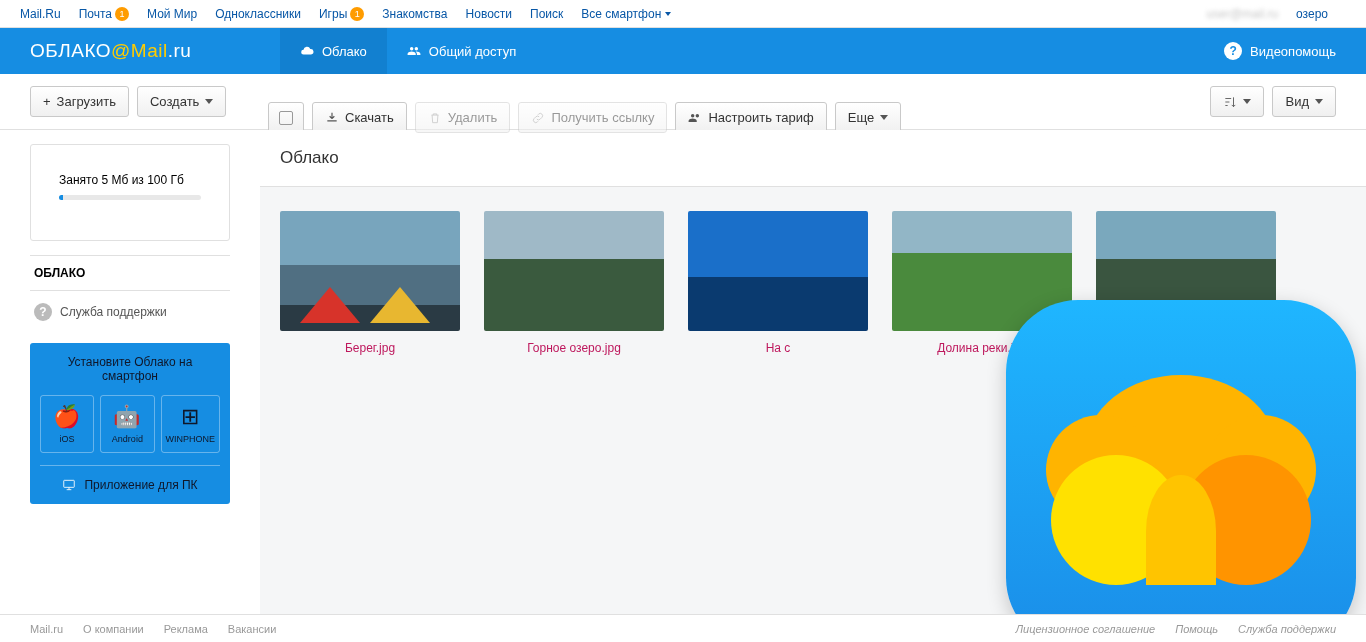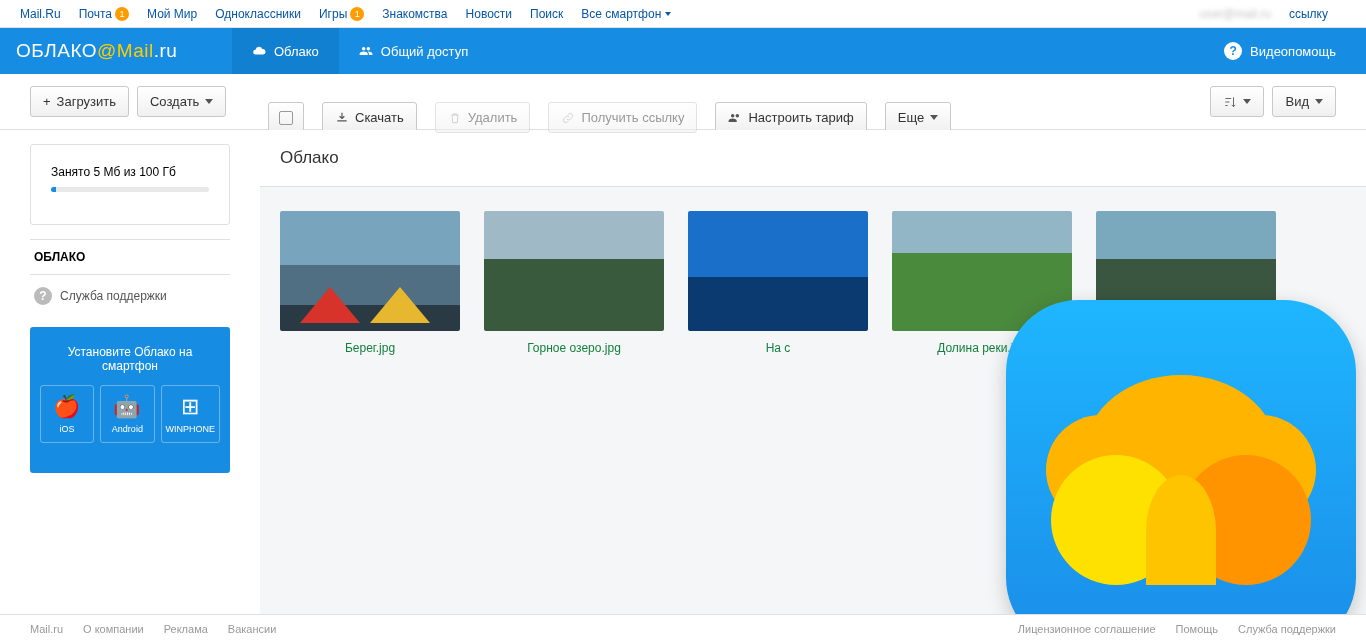--- a/index.html
+++ b/index.html
@@ -9,69 +9,69 @@
 .topnav { height: 28px; border-bottom: 1px solid #e0e0e0; display: flex; align-items: center; padding: 0 20px; font-size: 12px; }
 .topnav a { color: #0857a6; text-decoration: none; margin-right: 18px; display: inline-flex; align-items: center; }
 .badge { display: inline-block; background: #ff9c00; color: #fff; border-radius: 50%; width: 14px; height: 14px; font-size: 9px; line-height: 14px; text-align: center; margin-left: 3px; }
 .topnav .right { margin-left: auto; display: flex; align-items: center; }
 .topnav .user { color: #c7c7c7; margin-right: 18px; filter: blur(2px); }
 .topnav .logout { color: #0857a6; }
 .chevron-down { display: inline-block; width: 0; height: 0; border-left: 3px solid transparent; border-right: 3px solid transparent; border-top: 4px solid #0857a6; margin-left: 4px; vertical-align: middle; }
 
 
 .header { height: 46px; background: #168de2; display: flex; align-items: center; color: #fff; }
-.logo { width: 232px; padding-left: 16px; font-size: 19px; letter-spacing: 0.5px; }
+.logo { width: 280px; padding-left: 30px; font-size: 19px; letter-spacing: 0.5px; }
 .logo .oblako { font-weight: normal; }
 .logo .at { color: #ffcc00; }
 .logo .mail { color: #ffcc00; }
 .logo .ru { color: #fff; }
 .header-tabs { display: flex; height: 100%; }
 .header-tab { display: flex; align-items: center; padding: 0 20px; height: 100%; color: #fff; cursor: pointer; gap: 8px; }
 .header-tab.active { background: #1280d0; }
 .header-right { margin-left: auto; padding-right: 30px; display: flex; align-items: center; gap: 8px; cursor: pointer; }
 .help-icon { width: 18px; height: 18px; background: #fff; color: #168de2; border-radius: 50%; font-size: 12px; font-weight: bold; display: inline-flex; align-items: center; justify-content: center; }
 
 
 .toolbar-row { height: 56px; border-bottom: 1px solid #e0e0e0; display: flex; align-items: center; padding: 0 30px; gap: 8px; background: #fff; }
 .sidebar-toolbar { width: 230px; display: flex; gap: 8px; }
 .btn { border: 1px solid #c9c9c9; background: linear-gradient(#fff, #f0f0f0); border-radius: 3px; padding: 7px 12px; font-size: 13px; cursor: pointer; display: inline-flex; align-items: center; gap: 6px; color: #333; }
 .btn.disabled { opacity: 0.5; cursor: default; }
 .btn .caret { border-left: 4px solid transparent; border-right: 4px solid transparent; border-top: 5px solid #555; }
 .btn-checkbox { padding: 7px 10px; }
 .checkbox-empty { width: 14px; height: 14px; border: 1px solid #999; border-radius: 2px; display: inline-block; }
-.main-toolbar { display: flex; gap: 18px; flex: 1; margin-top: 32px; }
+.main-toolbar { display: flex; gap: 8px; flex: 1; margin-top: 32px; }
 .toolbar-right { display: flex; gap: 8px; }
 
 
 .content { display: flex; height: calc(642px - 28px - 46px - 56px); }
 .sidebar { width: 260px; padding: 14px 30px 0 30px; }
 .main { flex: 1; background: #f5f6f7; padding: 0; overflow: auto; }
 
 
-.storage-panel { border: 1px solid #e0e0e0; border-radius: 3px; padding: 20px; margin-bottom: 14px; font-size: 12px; }
+.storage-panel { border: 1px solid #e0e0e0; border-radius: 3px; padding: 28px; margin-bottom: 14px; font-size: 12px; }
 .storage-bar { height: 5px; background: #e8e8e8; border-radius: 3px; margin: 8px 0 12px 0; overflow: hidden; }
 .storage-fill { height: 100%; width: 3%; background: #168de2; }
 .btn-tariff { width: 100%; text-align: center; display: block; padding: 7px; }
 .section-title { font-weight: bold; font-size: 12px; padding: 10px 4px; border-top: 1px solid #e0e0e0; border-bottom: 1px solid #e0e0e0; }
 .support { padding: 12px 4px; display: flex; align-items: center; gap: 8px; color: #555; font-size: 12px; cursor: pointer; }
 .support .q { width: 18px; height: 18px; border-radius: 50%; background: #bbb; color: #fff; font-size: 12px; display: inline-flex; align-items: center; justify-content: center; font-weight: bold; }
 
-.mobile-promo { background: #168de2; color: #ffffff; border-radius: 3px; padding: 18px 10px; text-align: center; margin-top: 10px; }
+.mobile-promo { background: #168de2; color: #0f172a; border-radius: 3px; padding: 12px 10px; text-align: center; margin-top: 10px; }
 .mobile-promo-title { font-size: 12px; margin-bottom: 12px; }
 .platform-row { display: flex; gap: 6px; justify-content: center; margin-bottom: 12px; }
 .platform { border: 1px solid rgba(255,255,255,0.35); border-radius: 3px; width: 62px; padding: 8px 4px; font-size: 9px; cursor: pointer; }
 .platform-icon { font-size: 22px; height: 26px; display: flex; align-items: center; justify-content: center; margin-bottom: 4px; }
 .desktop-app { border-top: 1px solid rgba(255,255,255,0.35); padding-top: 12px; font-size: 12px; display: flex; align-items: center; justify-content: center; gap: 8px; cursor: pointer; }
 
 
 .breadcrumb-bar { background: #fff; border-bottom: 1px solid #e0e0e0; padding: 18px 20px; font-size: 17px; color: #333; margin: 0; }
 .file-grid { display: flex; gap: 24px; padding: 24px 20px; flex-wrap: nowrap; }
 .file-item { width: 180px; text-align: center; cursor: pointer; }
 .thumb { width: 180px; height: 120px; border-radius: 2px; margin-bottom: 10px; }
-.file-name { font-size: 12px; color: #15803d; }
+.file-name { font-size: 12px; color: #be185d; }
 
 
 .thumb1 { background: linear-gradient(#78a5bd 0%, #78a5bd 45%, #506f82 45%, #506f82 78%, #2a3a44 78%, #2a3a44 100%); position: relative; }
 .thumb1::after { content:""; position:absolute; bottom:8px; left:20px; width:60px; height:36px; background:#d7332a; clip-path: polygon(50% 0, 100% 100%, 0 100%); }
 .thumb1::before { content:""; position:absolute; bottom:8px; left:90px; width:60px; height:36px; background:#e8b730; clip-path: polygon(50% 0, 100% 100%, 0 100%); }
 .thumb2 { background: linear-gradient(#9fb9c7 0%, #9fb9c7 40%, #3a5a3e 40%, #3a5a3e 100%); }
 .thumb3 { background: linear-gradient(#92b6c6 0%, #92b6c6 35%, #4a8a3d 35%, #4a8a3d 100%); }
 .thumb4 { background: linear-gradient(#1a6fc9 0%, #1a6fc9 55%, #0a3a6f 55%, #0a3a6f 100%); }
 .thumb5 { background: linear-gradient(#7aa8bd 0%, #7aa8bd 40%, #3a5540 40%, #3a5540 100%); }
 
@@ -81,21 +81,21 @@
 .cloud-back { position:absolute; width:190px; height:150px; background:#ffb400; border-radius:50%; top:10px; left:35px; }
 .cloud-back::before { content:""; position:absolute; width:110px; height:110px; background:#ffb400; border-radius:50%; left:-40px; top:40px; }
 .cloud-back::after { content:""; position:absolute; width:110px; height:110px; background:#ffb400; border-radius:50%; right:-40px; top:40px; }
 .cloud-front { position:absolute; width:130px; height:130px; background:#ffe100; border-radius:50%; bottom:0; left:0; }
 .cloud-front2 { position:absolute; width:130px; height:130px; background:#ff9400; border-radius:50%; bottom:0; right:0; }
 .cloud-overlap { position:absolute; width:70px; height:110px; background:#ffc400; bottom:0; left:95px; border-radius: 50px 50px 0 0 / 80px 80px 0 0; }
 
 
 .footer { position: absolute; bottom: 0; left: 0; right: 0; height: 28px; border-top: 1px solid #e0e0e0; display: flex; align-items: center; padding: 0 30px; font-size: 11px; color: #999; background:#fff; }
 .footer a { color: #999; margin-right: 20px; text-decoration: none; }
-.footer .fr { margin-left: auto; display:flex; }
+.footer .fr { margin-left: auto; display:flex;font-style:italic; }
 .footer .fr a { margin-right: 0; margin-left: 20px; }
 
 
 .icon-svg { width: 14px; height: 14px; fill: currentColor; }
 </style>
 </head>
 <body>
 
 <div class="topnav">
   <a>Mail.Ru</a>
@@ -111,21 +111,21 @@
     </a>
   <a>Знакомства</a>
   <a>Новости</a>
   <a>Поиск</a>
   <a>
       <span>Все смартфон</span>
       <span class="chevron-down"></span>
     </a>
   <div class="right">
     <span class="user">user@mail.ru</span>
-    <a class="logout">ссылку</a>
+    <a class="logout">озеро</a>
   </div>
 </div>
 
 <div class="header">
   <div class="logo">
     <span class="oblako">ОБЛАКО</span><span class="at">@</span><span class="mail">Mail</span><span>.</span><span class="ru">ru</span>
   </div>
   <div class="header-tabs">
     <div class="header-tab active">
       <svg class="icon-svg" viewBox="0 0 24 24">
@@ -225,20 +225,27 @@
           <div>iOS</div>
         </div>
         <div class="platform">
           <div class="platform-icon">🤖</div>
           <div>Android</div>
         </div>
         <div class="platform">
           <div class="platform-icon">⊞</div>
           <div>WINPHONE</div>
         </div>
+      </div>
+      <div class="desktop-app">
+        <svg class="icon-svg" viewBox="0 0 24 24">
+            <rect x="3" y="4" width="18" height="12" rx="1" stroke="#fff" stroke-width="1.5" fill="none"></rect>
+            <path d="M8 20h8M12 16v4" stroke="#fff" stroke-width="1.5"></path>
+          </svg>
+        <span>Приложение для ПК</span>
       </div>
     </div>
   </div>
 
   <div class="main">
     <div class="breadcrumb-bar">Облако</div>
     <div class="file-grid">
       <div class="file-item">
         <div class="thumb thumb1"></div>
         <div class="file-name">Берег.jpg</div>

